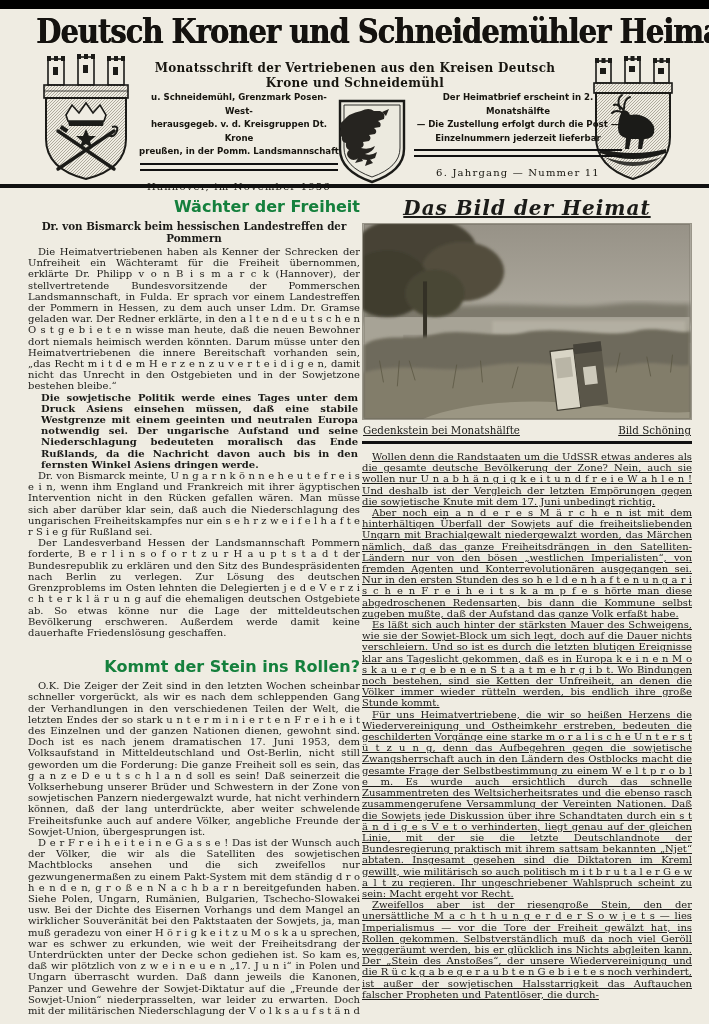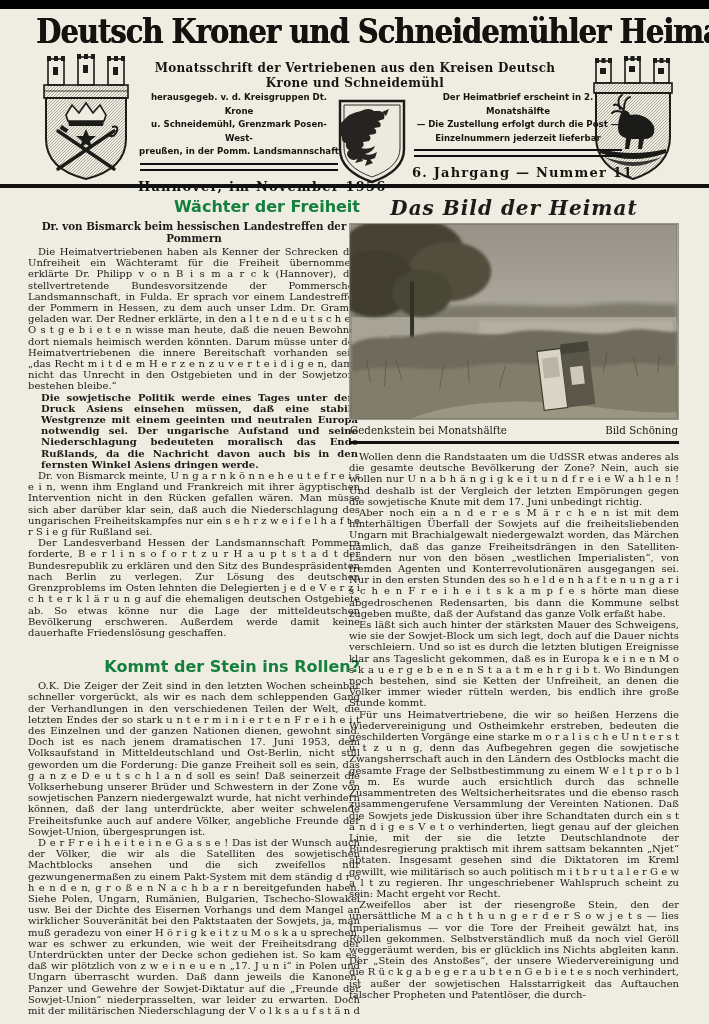--- a/index.html
+++ b/index.html
@@ -30,26 +30,26 @@
     transform:scaleY(1.05); color:#17150f;
   }
   .infoblock {
     position:absolute; top:82px; width:202px;
     font-family:"DejaVu Sans", sans-serif; font-weight:bold;
     font-size:8.6px; line-height:13.5px; text-align:center; color:#17150f;
   }
   .pub { left:138px; }
   .iss { left:412px; width:212px; }
   .dbl-rule { border-top:2px solid #111; border-bottom:2px solid #111; height:4px; margin:4px 2px 9px; }
-  .info-foot { font-family:"DejaVu Serif", serif; font-weight:bold; font-size:13px; letter-spacing:1.2px; white-space:nowrap; }
+  .info-foot { font-family:"DejaVu Serif", serif; font-weight:normal; font-size:10px; letter-spacing:1.2px; white-space:nowrap; }
   .thick-rule { position:absolute; top:175px; left:0; width:709px; height:4px; background:#111; }
   
   .col { position:absolute; top:187px; height:822px; overflow:hidden; }
   .col-l { left:28px; width:332px; }
-  .col-r { left:349px; width:330px; }
+  .col-r { left:362px; width:330px;text-decoration:underline; }
   h2.head {
     font-family:"DejaVu Sans", sans-serif; font-weight:bold; font-size:16px;
     text-align:right; margin:1px 0 4px; color:#15803d;
   }
   h2.head2 { margin-top:19px; }
   .subhead { font-weight:bold; font-size:10.3px; text-align:center; margin:0 0 2px; }
   .bp {
     margin:0; text-indent:10px; text-align:justify;
     font-size:10px; line-height:11.2px;
   }
@@ -151,22 +151,22 @@
       <path d="M32,58 q6,-2 8,4 q10,-2 18,4 q8,6 6,14 q-2,6 -10,6 l-2,10 l-4,0 l1,-10 l-8,0 l-2,10 l-4,0 l1,-11 q-8,-2 -8,-10 q0,-9 4,-17 Z" fill="#1b1b18"></path>
 
       <path d="M10,96 Q43,104 76,96 L76,100 Q43,112 10,100 Z" fill="#1b1b18"></path>
       <path d="M14,104 Q43,114 72,104 Q43,122 14,104 Z" fill="#1b1b18" opacity="0.85"></path>
     </svg>
   </div>
 
   <div class="m-sub">Monatsschrift der Vertriebenen aus den Kreisen Deutsch Krone und Schneidemühl</div>
 
   <div class="infoblock pub">
+    <div>u. Schneidemühl, Grenzmark Posen-West-</div>
     <div>herausgegeb. v. d. Kreisgruppen Dt. Krone</div>
-    <div>u. Schneidemühl, Grenzmark Posen-West-</div>
     <div>preußen, in der Pomm. Landsmannschaft</div>
     <div class="dbl-rule"></div>
     <div class="info-foot">Hannover, im November 1956</div>
   </div>
 
   <div class="mid-shield">
     <svg width="72" height="88" viewBox="0 0 72 88" aria-hidden="true">
       <path d="M4,4 L68,4 L68,52 Q68,74 36,85 Q4,74 4,52 Z" fill="#eceadf" stroke="#1b1b18" stroke-width="2.4"></path>
       <path d="M8,8 L64,8 L64,51 Q64,70 36,80 Q8,70 8,51 Z" fill="none" stroke="#1b1b18" stroke-width="0.9"></path>
 

